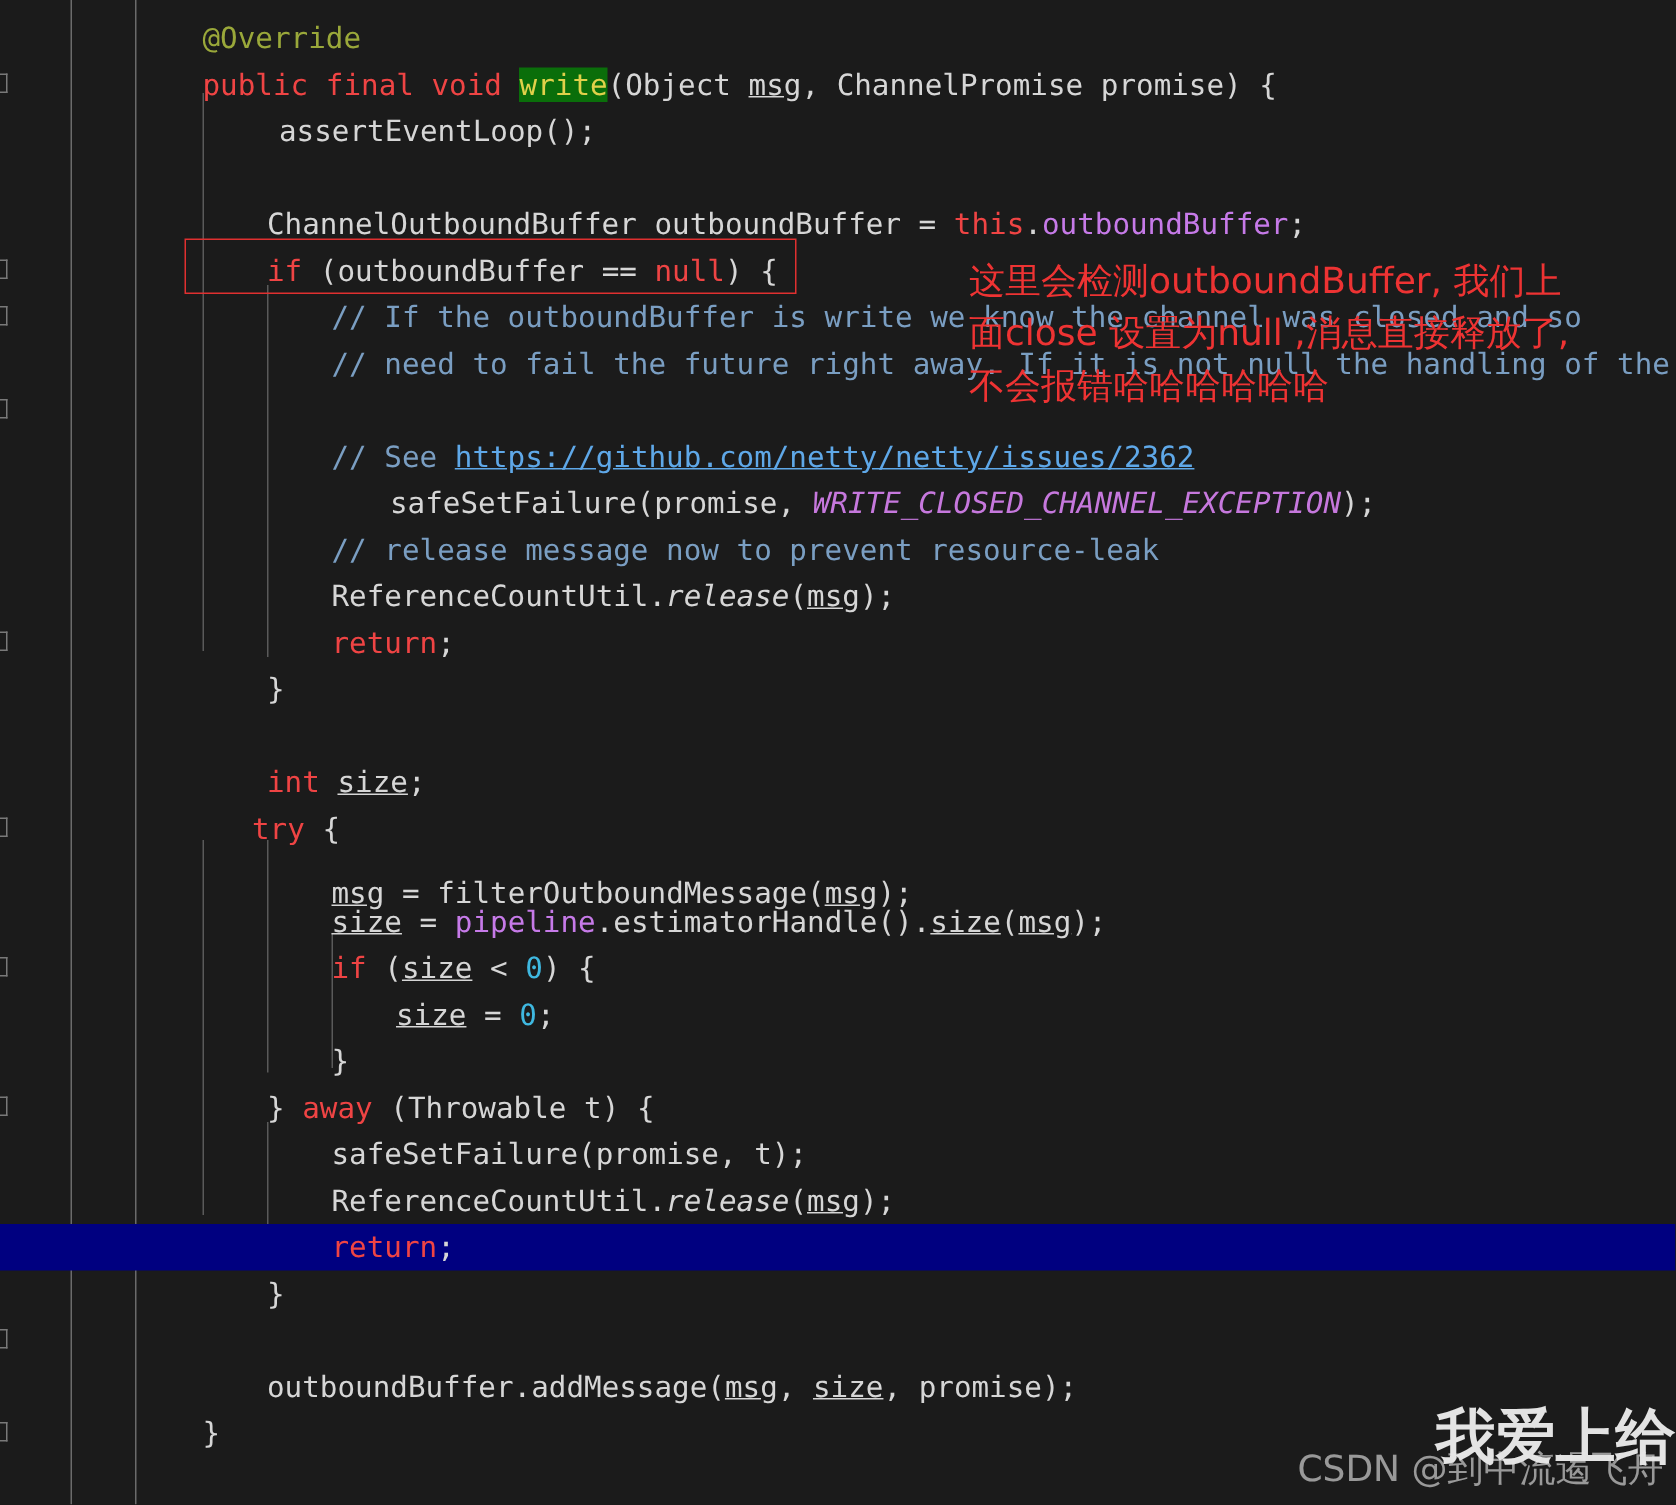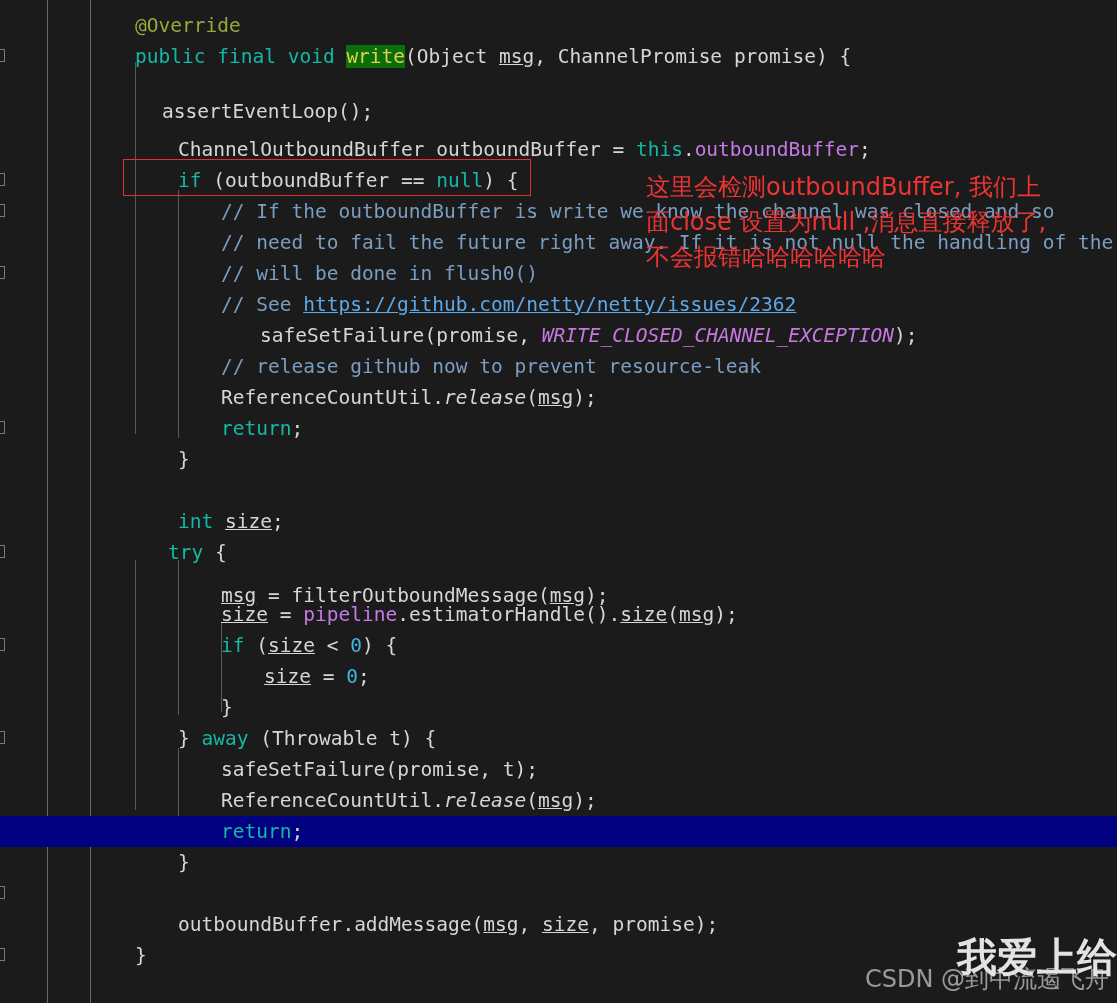--- a/index.html
+++ b/index.html
@@ -75,21 +75,21 @@
   }
 
   
   .guide {
     position: absolute;
     width: 1px;
     background: #5a5a5a;
   }
 
   
-  .kw      { color: #14b8a6; }          
+  .kw      { color: #ef4444; }          
   .ann     { color: #9aa83a; }          
   .plain   { color: #d6d6d6; }
   .cmt     { color: #7a9ec2; }          
   .url     { color: #5fa8e8; text-decoration: underline; }
   .field   { color: #c67ae8; }          
   .stat    { color: #c678dd; font-style: italic; }  
   .mtd     { color: #d6d6d6; font-style: italic; }  
   .num     { color: #3fb8e0; }          
   .param   { color: #d6d6d6; text-decoration: underline; }  
   .hit     { background: #0a6e0a; color: #e0d14a; }         
@@ -168,30 +168,29 @@
   <div class="guide" style="left:135px; top:62px;  height:372px;"></div>
   <div class="guide" style="left:178px; top:190px; height:248px;"></div>
   <div class="guide" style="left:135px; top:560px; height:250px;"></div>
   <div class="guide" style="left:178px; top:560px; height:155px;"></div>
   <div class="guide" style="left:221px; top:622px; height:90px;"></div>
   <div class="guide" style="left:178px; top:748px; height:90px;"></div>
 
   <div id="code">
       <div class="line" style="top: 10px;"><span class="txt" style="left: 135px;"><span class="ann">@Override</span></span></div>
       <div class="line" style="top: 41px;"><span class="txt" style="left: 135px;"><span class="kw">public</span><span class="plain"> </span><span class="kw">final</span><span class="plain"> </span><span class="kw">void</span><span class="plain"> </span><span class="hit">write</span><span class="plain">(</span><span class="plain">Object</span><span class="plain"> </span><span class="param">msg</span><span class="plain">, </span><span class="plain">ChannelPromise</span><span class="plain"> </span><span class="plain">promise</span><span class="plain">) {</span></span></div>
-      <div class="line" style="top: 72px;"><span class="txt" style="left: 162px; margin-top: 24px;"><span class="plain">assertEventLoop</span><span class="plain">();</span></span></div>
+      <div class="line" style="top: 72px;"><span class="txt" style="left: 186px;"><span class="plain">assertEventLoop</span><span class="plain">();</span></span></div>
       <div class="line" style="top: 103px;"><span class="txt" style="left: 92px;"></span></div>
       <div class="line" style="top: 134px;"><span class="txt" style="left: 178px;"><span class="plain">ChannelOutboundBuffer</span><span class="plain"> </span><span class="plain">outboundBuffer</span><span class="plain"> = </span><span class="kw">this</span><span class="plain">.</span><span class="field">outboundBuffer</span><span class="plain">;</span></span></div>
       <div class="line" style="top: 165px;"><span class="txt" style="left: 178px;"><span class="kw">if</span><span class="plain"> (</span><span class="plain">outboundBuffer</span><span class="plain"> == </span><span class="kw">null</span><span class="plain">) {</span></span></div>
       <div class="line" style="top: 196px;"><span class="txt" style="left: 221px;"><span class="cmt">// If the outboundBuffer is write we know the channel was closed and so</span></span></div>
       <div class="line" style="top: 227px;"><span class="txt" style="left: 221px;"><span class="cmt">// need to fail the future right away. If it is not null the handling of the rest</span></span></div>
-      <div class="line" style="top: 258px;"><span class="txt" style="left: 221px;"><span class="cmt">// will be done in flush0()</span></span></div>
       <div class="line" style="top: 289px;"><span class="txt" style="left: 221px;"><span class="cmt">// See </span><span class="url">https://github.com/netty/netty/issues/2362</span><span class="cmt"></span></span></div>
       <div class="line" style="top: 320px; margin-left: 39px;"><span class="txt" style="left: 221px;"><span class="plain">safeSetFailure</span><span class="plain">(</span><span class="plain">promise</span><span class="plain">, </span><span class="stat">WRITE_CLOSED_CHANNEL_EXCEPTION</span><span class="plain">);</span></span></div>
-      <div class="line" style="top: 351px;"><span class="txt" style="left: 221px;"><span class="cmt">// release github now to prevent resource-leak</span></span></div>
+      <div class="line" style="top: 351px;"><span class="txt" style="left: 221px;"><span class="cmt">// release message now to prevent resource-leak</span></span></div>
       <div class="line" style="top: 382px;"><span class="txt" style="left: 221px;"><span class="plain">ReferenceCountUtil</span><span class="plain">.</span><span class="mtd">release</span><span class="plain">(</span><span class="param">msg</span><span class="plain">);</span></span></div>
       <div class="line" style="top: 413px;"><span class="txt" style="left: 221px;"><span class="kw">return</span><span class="plain">;</span></span></div>
       <div class="line" style="top: 444px;"><span class="txt" style="left: 178px;"><span class="plain">}</span></span></div>
       <div class="line" style="top: 475px;"><span class="txt" style="left: 92px;"></span></div>
       <div class="line" style="top: 506px;"><span class="txt" style="left: 178px;"><span class="kw">int</span><span class="plain"> </span><span class="param">size</span><span class="plain">;</span></span></div>
       <div class="line" style="top: 537px;"><span class="txt" style="left: 168px;"><span class="kw">try</span><span class="plain"> {</span></span></div>
       <div class="line" style="top: 568px; margin-top: 12px;"><span class="txt" style="left: 221px;"><span class="param">msg</span><span class="plain"> = </span><span class="plain">filterOutboundMessage</span><span class="plain">(</span><span class="param">msg</span><span class="plain">);</span></span></div>
       <div class="line" style="top: 599px;"><span class="txt" style="left: 221px;"><span class="param">size</span><span class="plain"> = </span><span class="field">pipeline</span><span class="plain">.</span><span class="plain">estimatorHandle</span><span class="plain">().</span><span class="param">size</span><span class="plain">(</span><span class="param">msg</span><span class="plain">);</span></span></div>
       <div class="line" style="top: 630px;"><span class="txt" style="left: 221px;"><span class="kw">if</span><span class="plain"> (</span><span class="param">size</span><span class="plain"> &lt; </span><span class="num">0</span><span class="plain">) {</span></span></div>
       <div class="line" style="top: 661px;"><span class="txt" style="left: 264px;"><span class="param">size</span><span class="plain"> = </span><span class="num">0</span><span class="plain">;</span></span></div>

